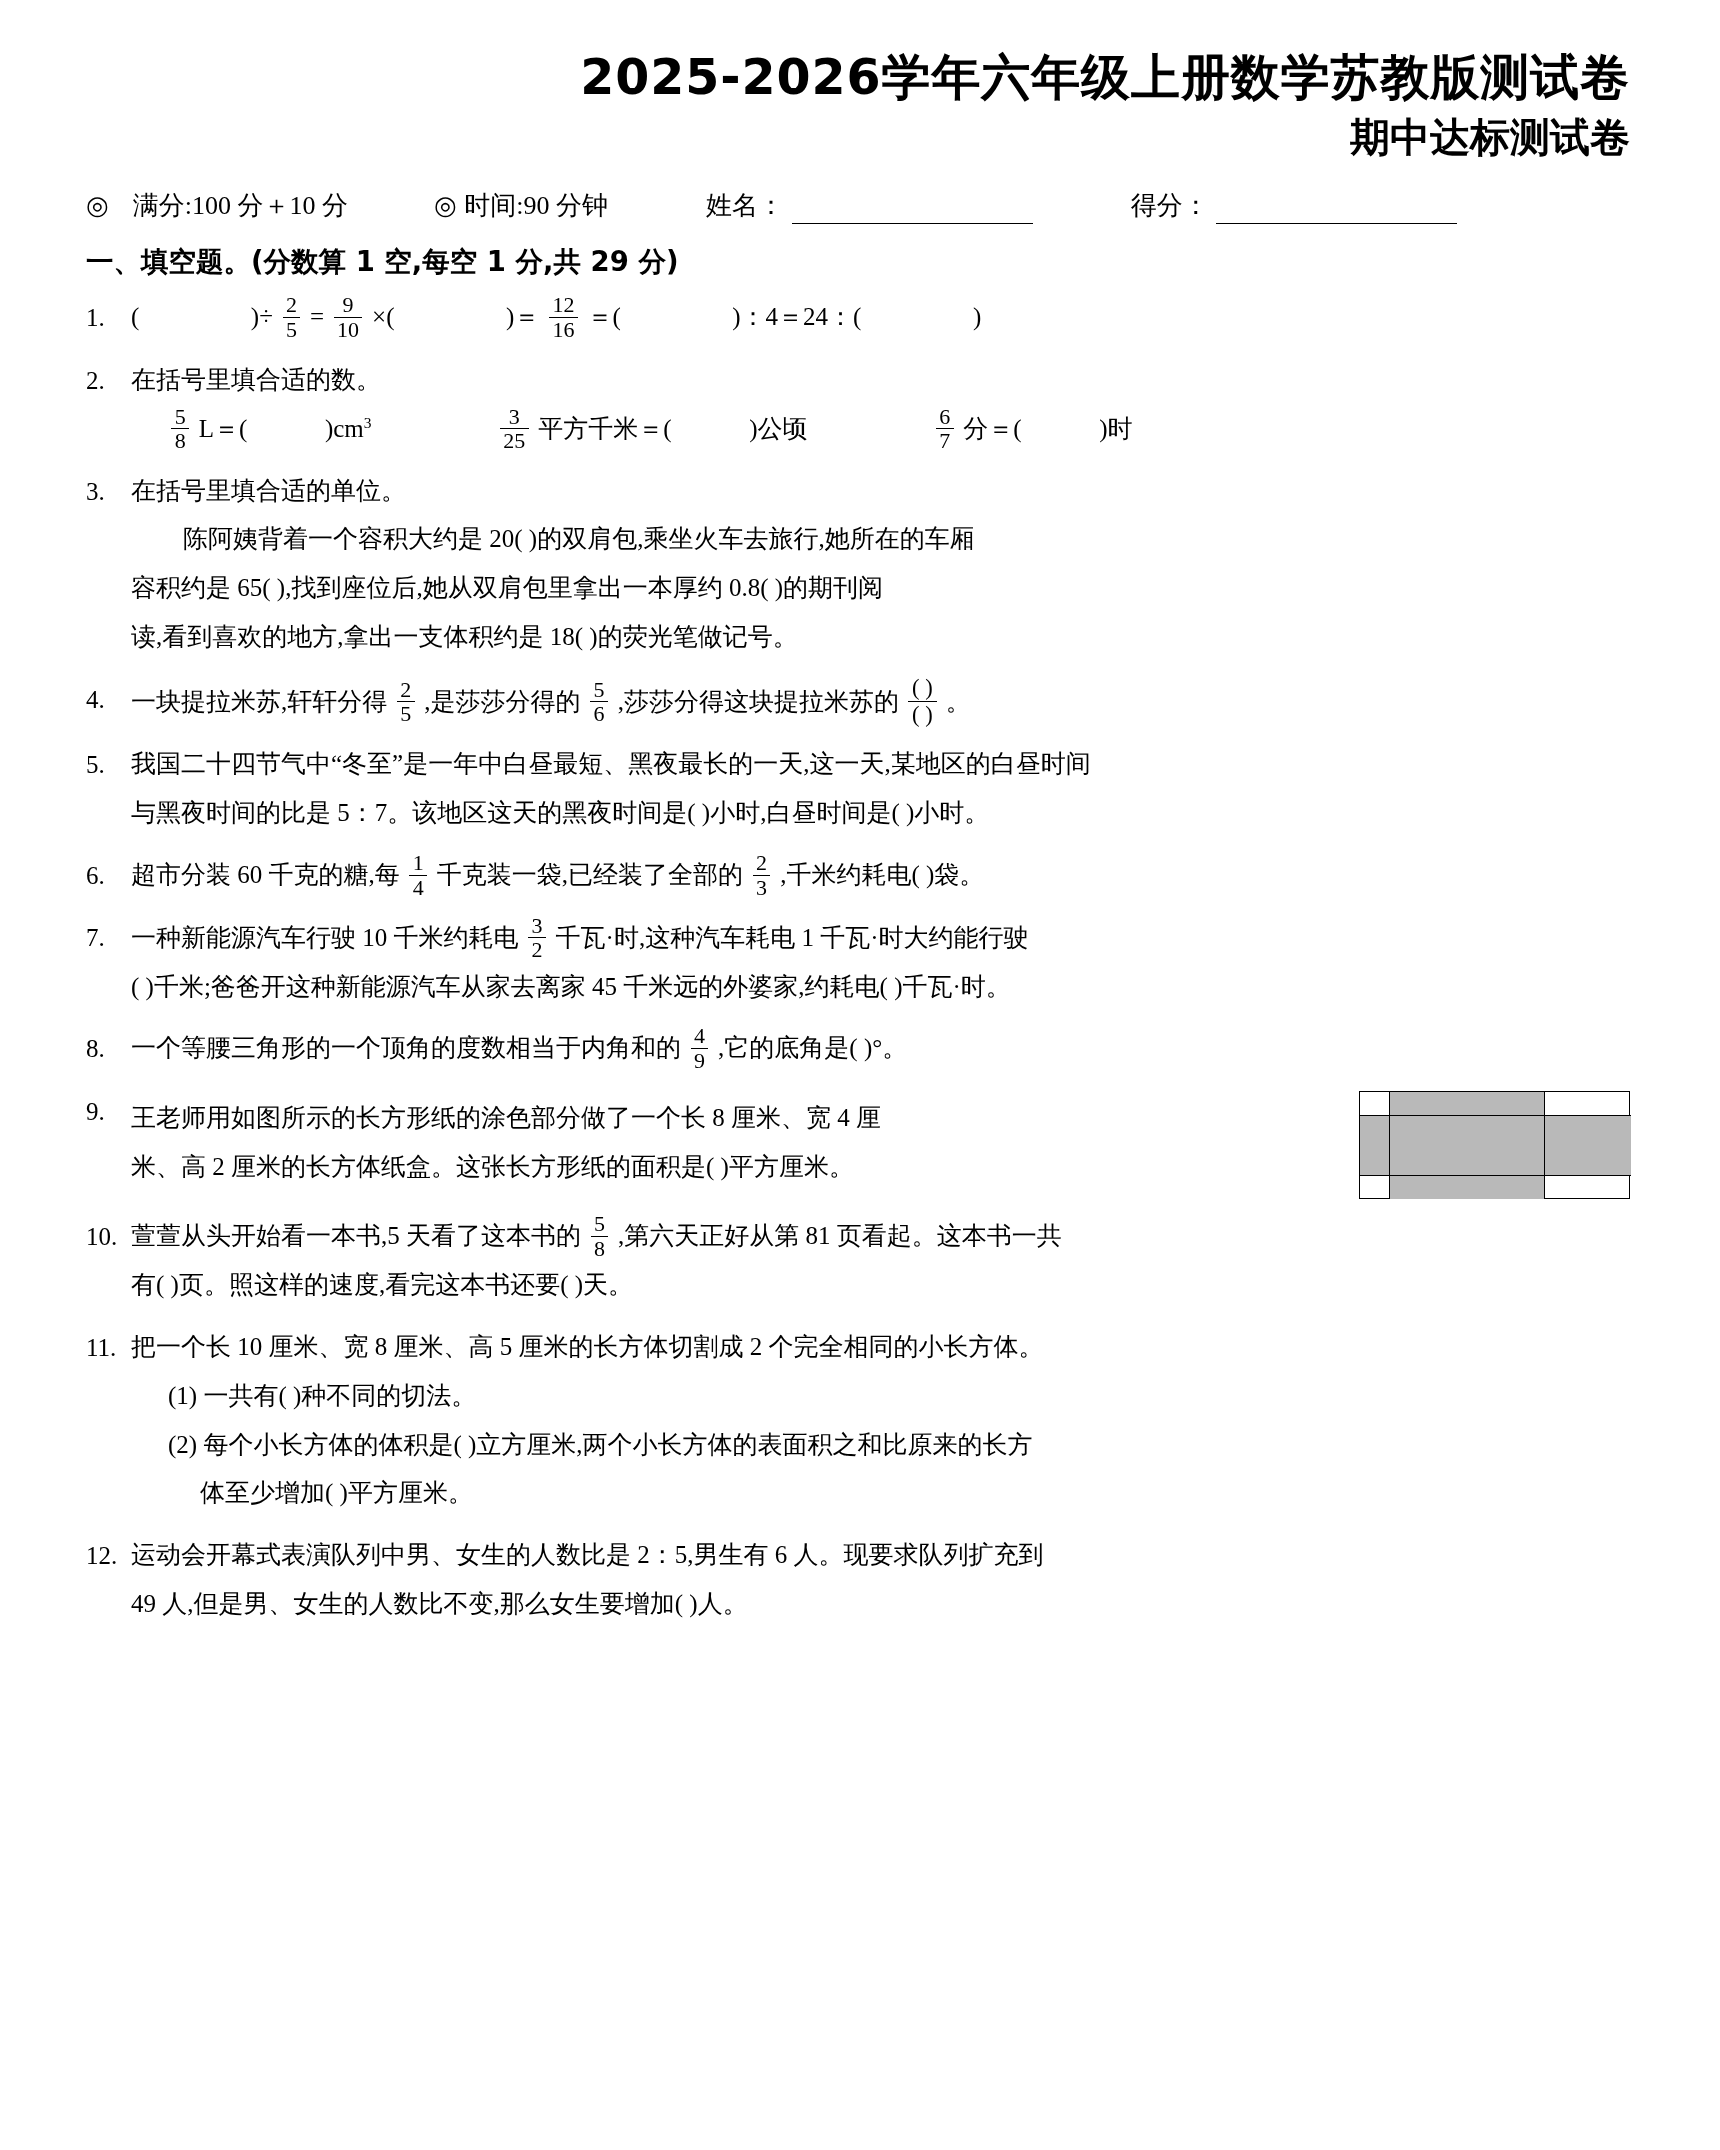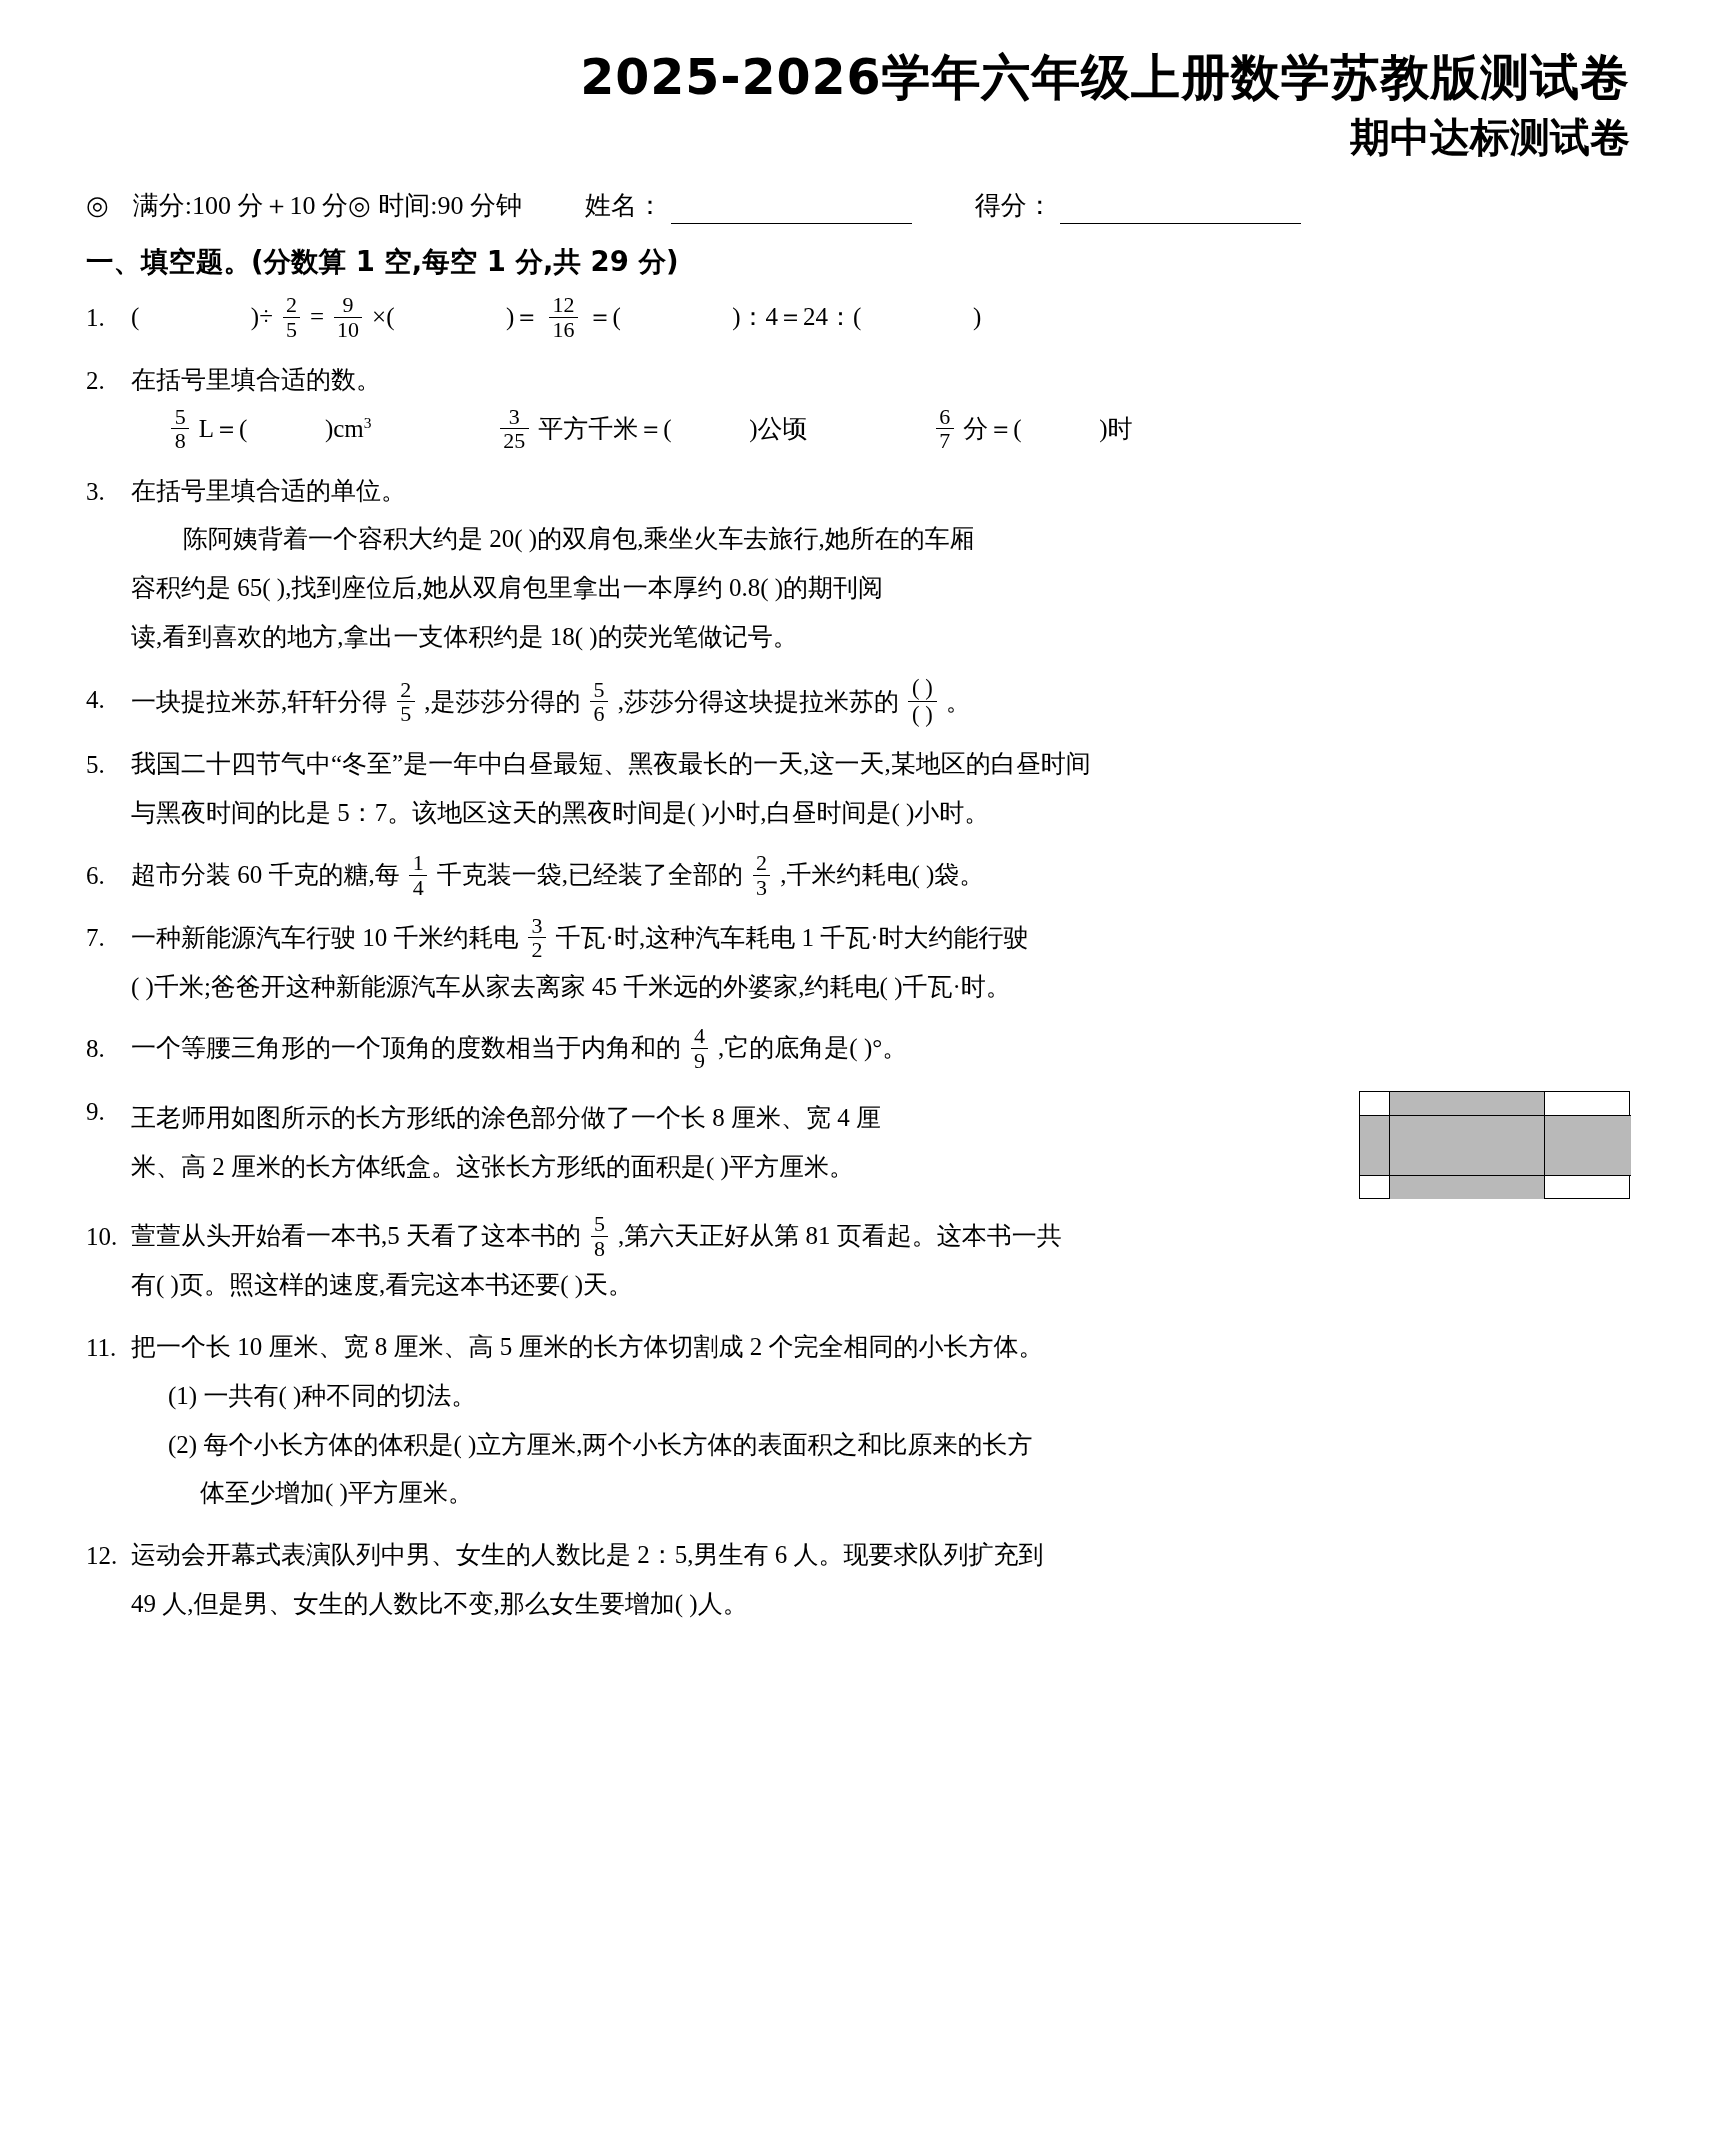--- a/index.html
+++ b/index.html
@@ -38,23 +38,23 @@
   }
   .metaline {
     display: flex;
     align-items: flex-end;
     font-size: 26px;
     line-height: 1.4;
     margin: 7.7px 0 20px 0;
     white-space: nowrap;
   }
   .metaline .m1 { margin-right: 24px; }
-  .metaline .m2 { }
+  .metaline .m2 { margin-right: 86px; }
   .metaline .m3 { margin-right: 7.7px; }
-  .metaline .m5 { margin-left: 63px; margin-right: 7.7px; }
+  .metaline .m5 { margin-left: 98px; margin-right: 7.7px; }
   .rule {
     display: inline-block;
     border-bottom: 1.3px solid #000;
     height: 25px;
   }
   .rule.w1 { width: 241px; }
   .rule.w2 { width: 241px; }
 
   .secthead {
     font-family: "DejaVu Sans", "Liberation Sans", sans-serif;

